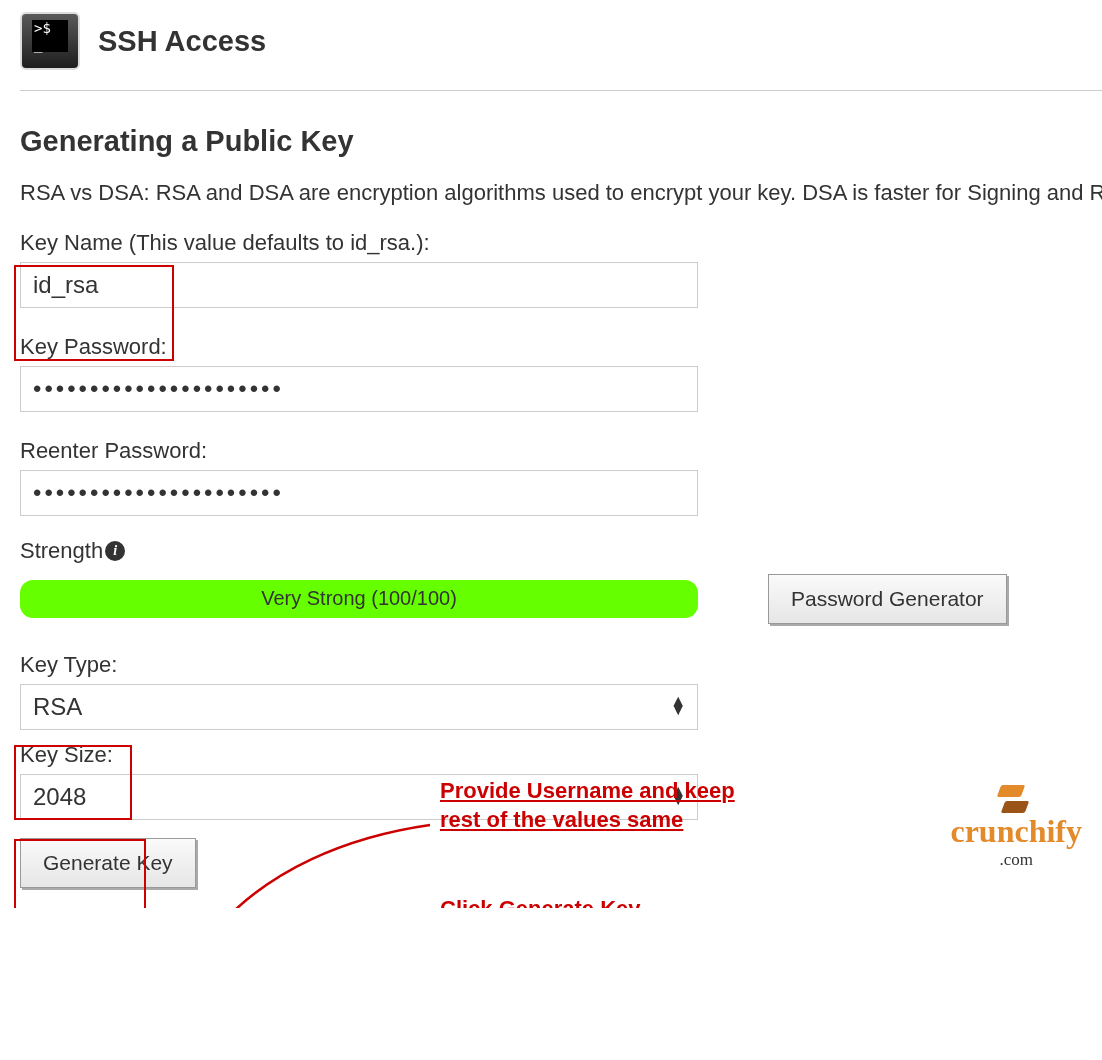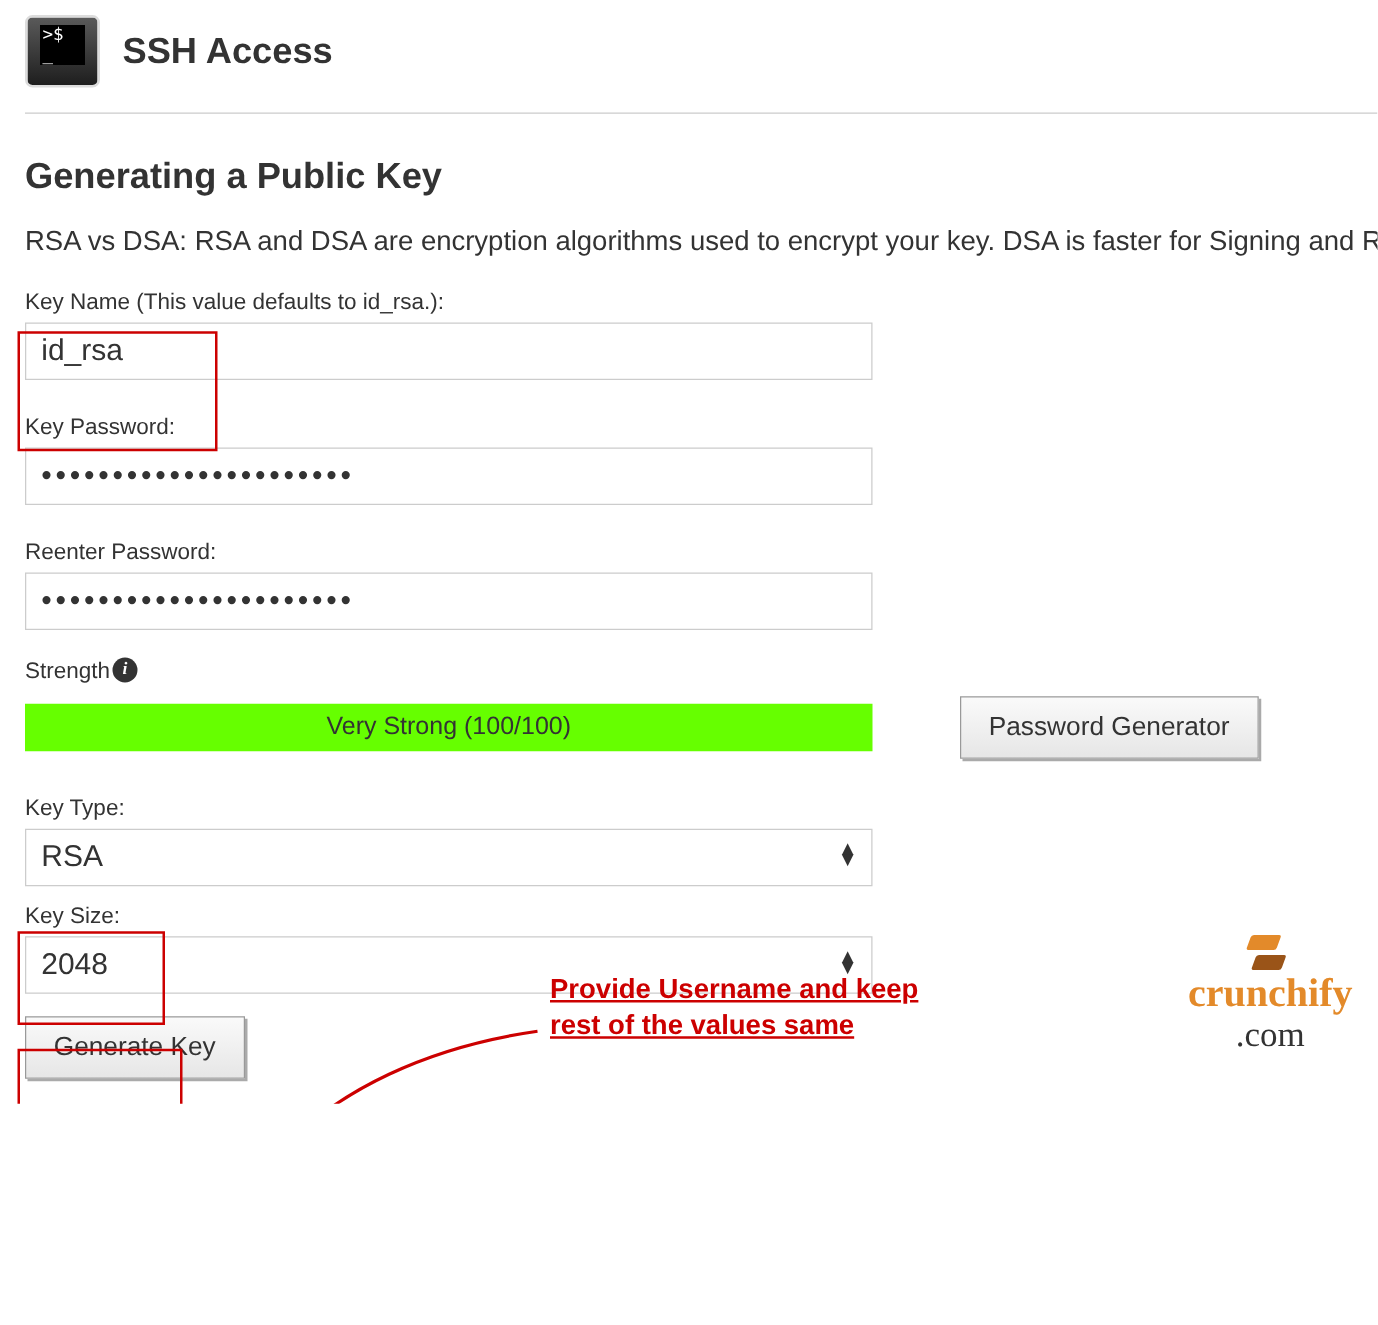--- a/index.html
+++ b/index.html
@@ -49,21 +49,21 @@
       margin-bottom: 20px;
     }
     .desc {
       font-size: 22px;
       color: #333333;
       line-height: 1.35;
       margin-bottom: 22px;
       white-space: nowrap;
     }
     .field-label {
-      font-size: 18px;
+      font-size: 22px;
       color: #333333;
       margin-bottom: 6px;
       display: inline-block;
     }
     .text-input, .select-input {
       width: 678px;
       height: 46px;
       border: 1px solid #cccccc;
       font-size: 24px;
       padding: 0 12px;
@@ -105,20 +105,21 @@
     }
     .strength-bar {
       width: 678px;
       height: 38px;
       background: #66ff00;
       display: flex;
       align-items: center;
       justify-content: center;
       font-size: 20px;
       color: #333;
+      border-radius: 13px;
     }
     .btn {
       border: 1px solid #999;
       background: linear-gradient(#fafafa, #e6e6e6);
       font-size: 21px;
       padding: 12px 22px;
       font-family: inherit;
       color: #333;
       cursor: pointer;
       box-shadow: 2px 2px 0 #aaa;
@@ -184,21 +185,21 @@
       position: absolute;
       width: 24px;
       height: 12px;
       background: #e38a2a;
       border-radius: 2px;
       transform: skewX(-20deg);
     }
     .logo-shape::before { top: 0; left: 4px; }
     .logo-shape::after { bottom: 0; left: 8px; background: #9a5418; }
     .logo .brand { color: #e38a2a; font-weight: bold; }
-    .logo .dotcom { color: #333; font-size: 28px; font-family: Verdana; text-align: right; }
+    .logo .dotcom { color: #333; font-size: 17px; font-family: Verdana; text-align: right; }
     .content { position: relative; }
   </style>
 </head>
 <body>
 
 <div class="header">
   <div class="terminal-icon">
       <span>&gt;$ _</span>
     </div>
   <h1 class="page-title">SSH Access</h1>

